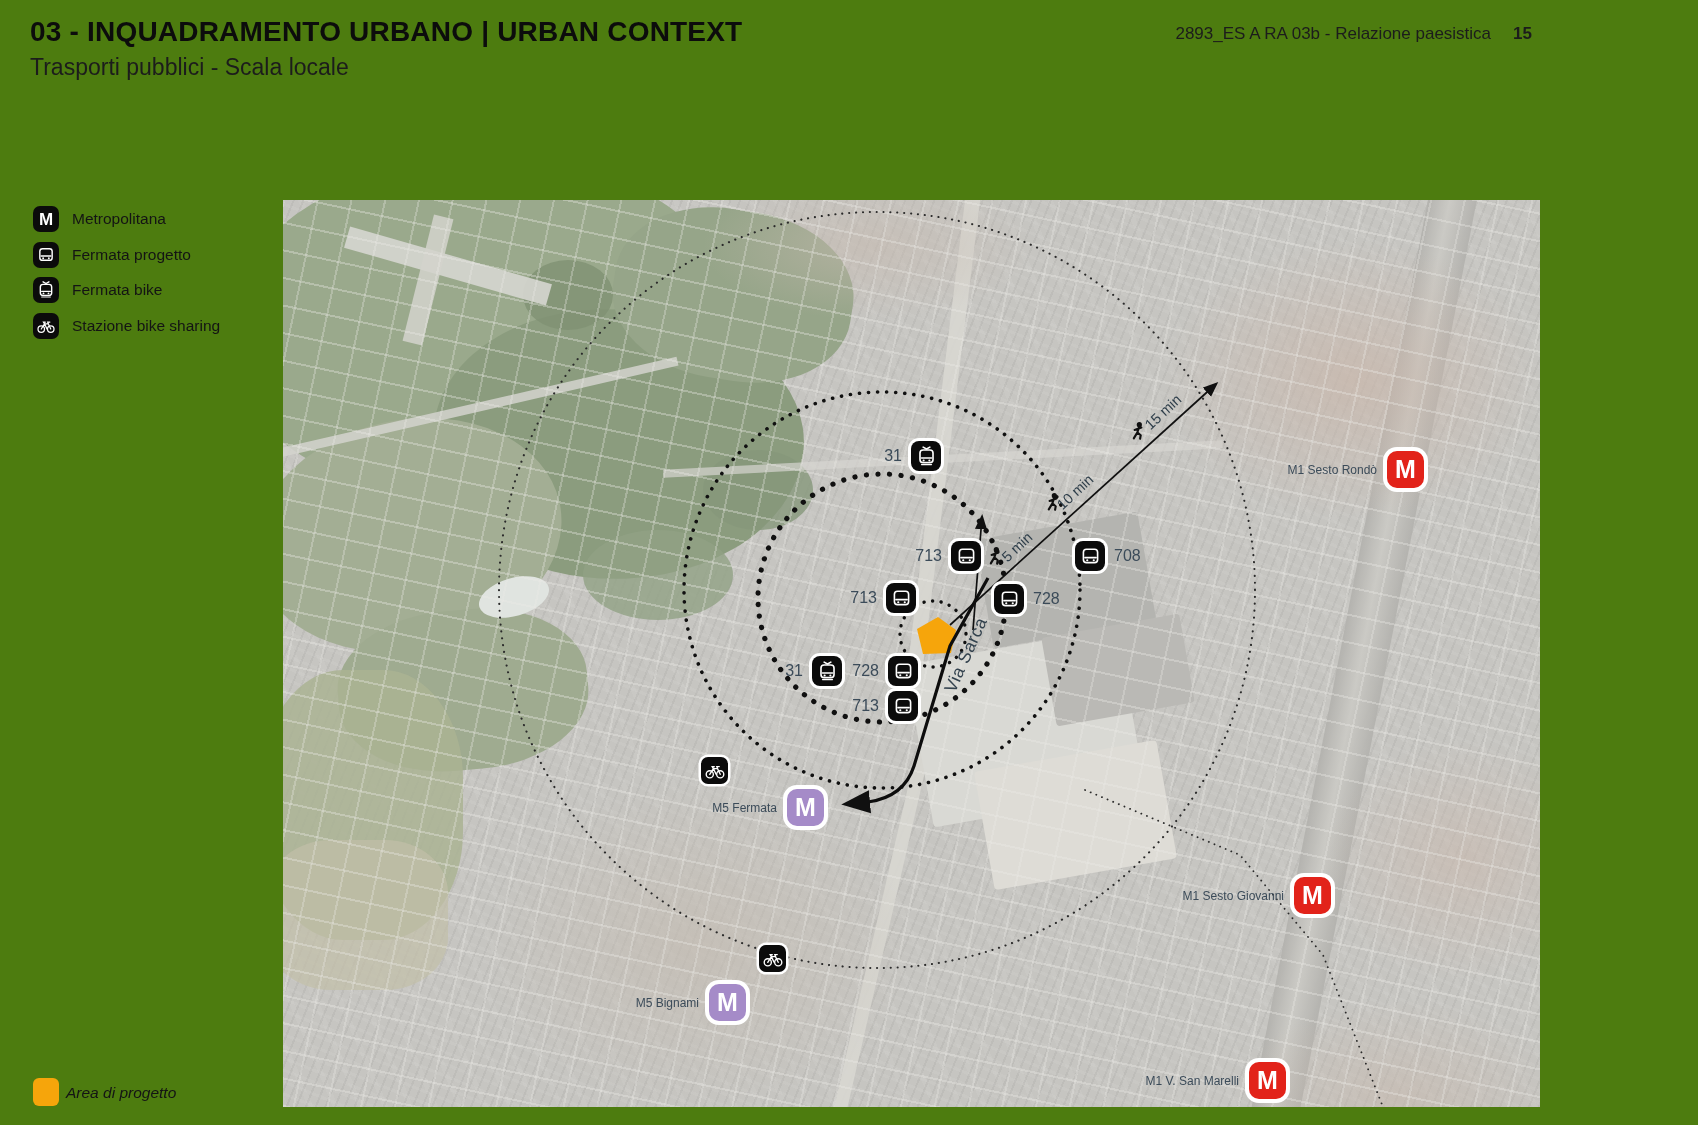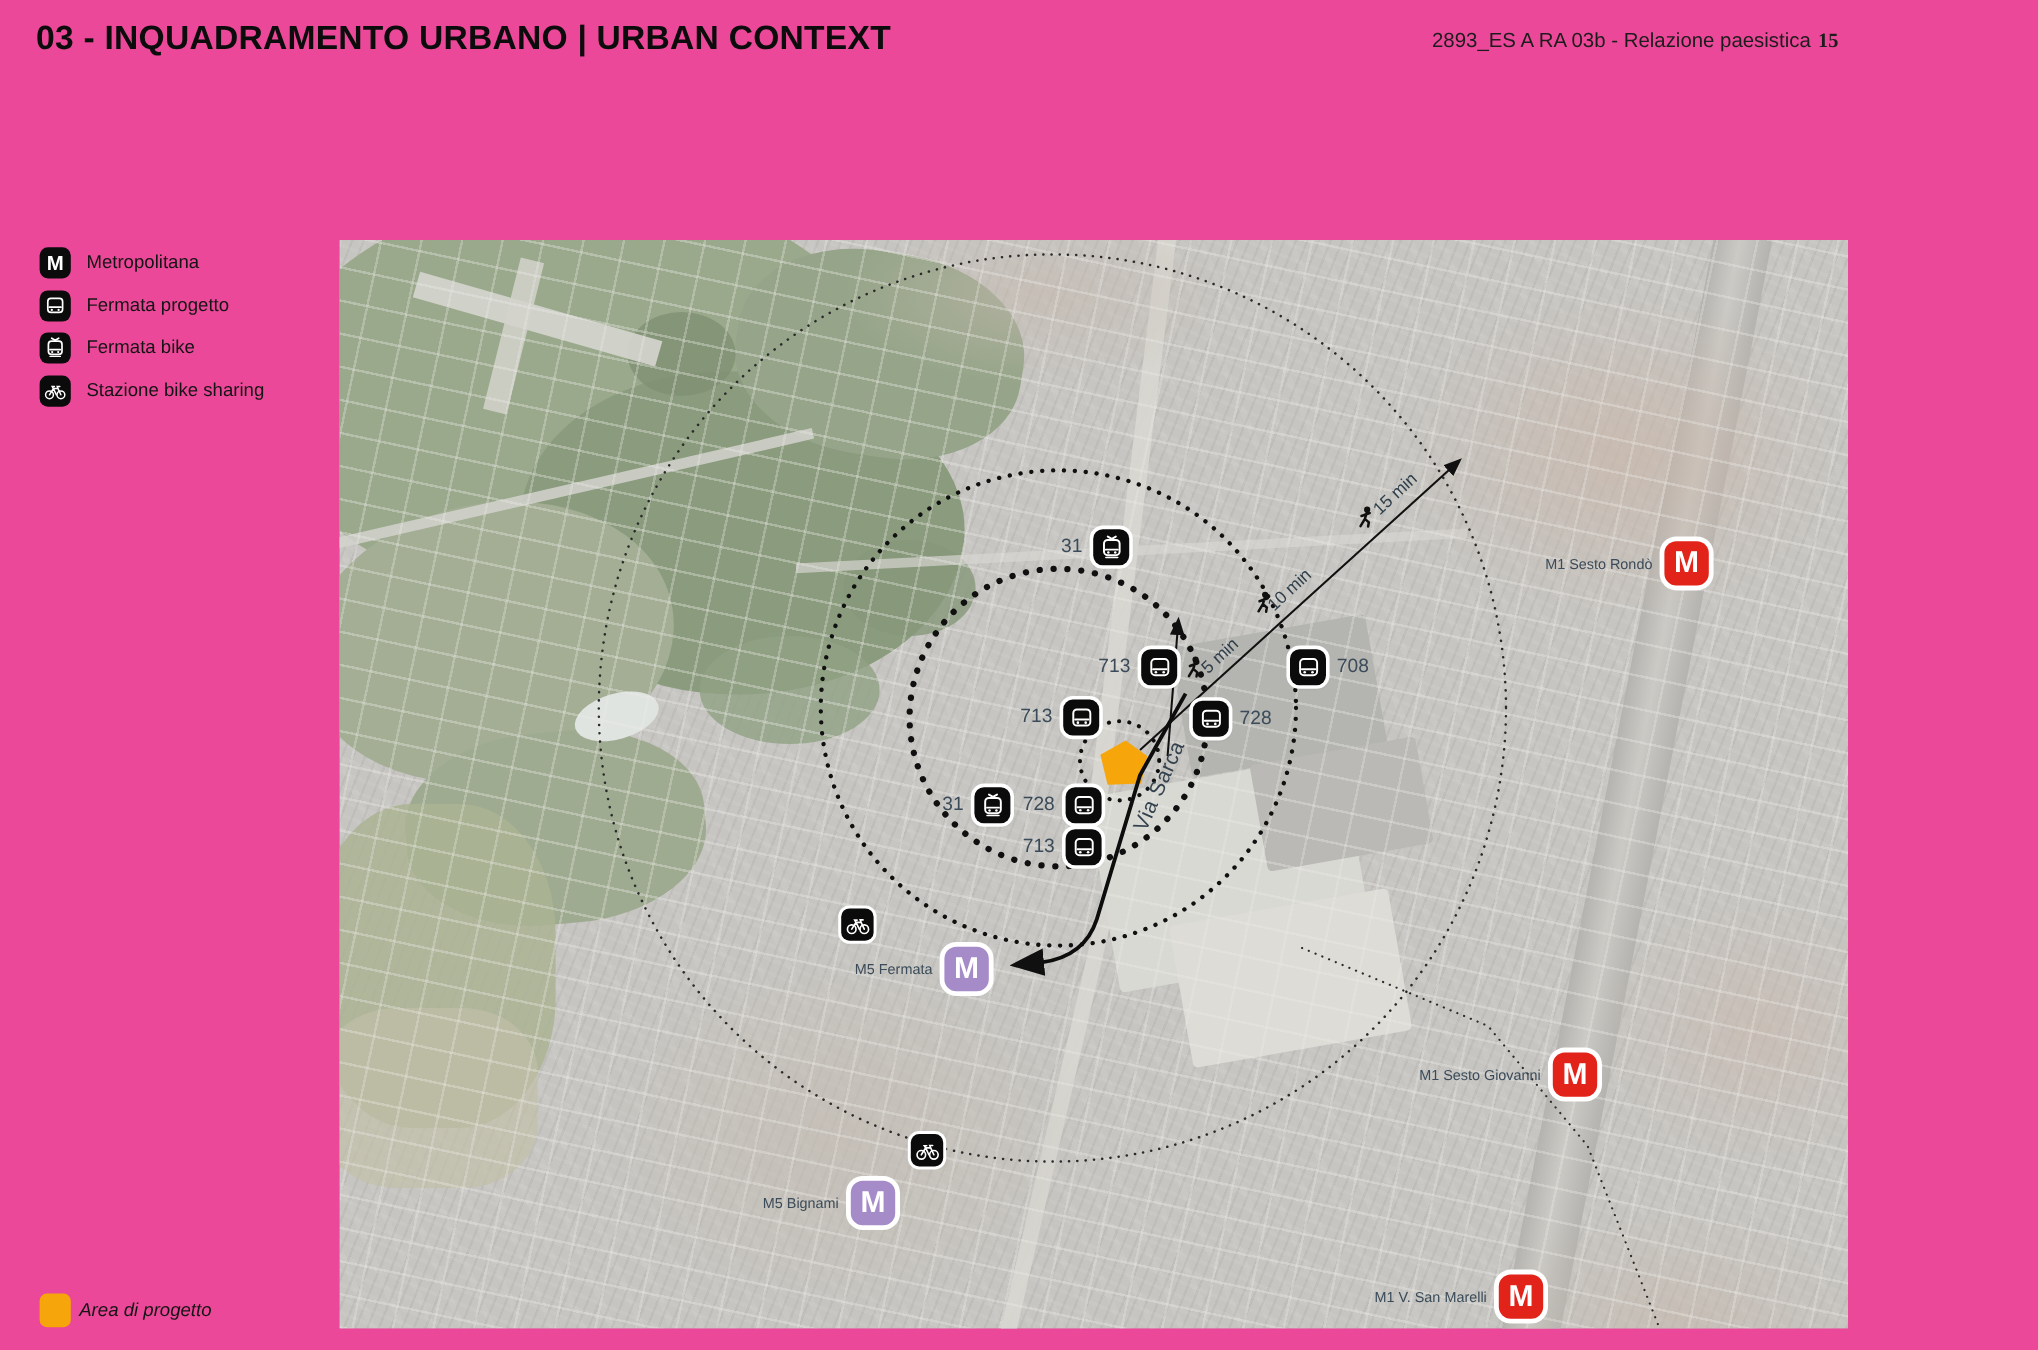--- a/index.html
+++ b/index.html
@@ -1,23 +1,23 @@
 <!DOCTYPE html>
 <html><head>
 <meta charset="utf-8">
 <style>
   html,body{margin:0;padding:0;background:#ffffff;}
-  .page{position:relative;width:1698px;height:1125px;background:#ec4899;overflow:hidden;
+  .page{position:relative;width:1698px;height:1125px;background:#4d7c0f;overflow:hidden;
         font-family:"Liberation Sans",sans-serif;color:#111;}
 
   
   .title{position:absolute;left:30px;top:16px;font-size:28px;font-weight:700;letter-spacing:.2px;color:#0c0c0c;}
   .subtitle{position:absolute;left:30px;top:54px;font-size:23px;font-weight:400;color:#1c1c1c;}
   .docref{position:absolute;right:166px;top:24px;font-size:17px;color:#1c1c1c;white-space:nowrap;}
-  .docref b{margin-left:6px;font-family:Liberation Serif, serif;}
+  .docref b{margin-left:22px;}
 
   
   .legend-item{position:absolute;left:33px;display:flex;align-items:center;gap:13px;}
   .ticon{width:26px;height:26px;border-radius:7px;background:#0b0b0b;display:flex;align-items:center;justify-content:center;flex:0 0 auto;}
   .ticon svg{width:20px;height:20px;display:block;}
   .ticon .mletter{color:#fff;font-weight:700;font-size:17px;line-height:1;}
   .legend-label{font-size:15.5px;color:#141414;}
   .area-swatch{position:absolute;left:33px;top:1078px;width:26px;height:28px;border-radius:6px;background:#F6A50B;}
   .area-label{position:absolute;left:66px;top:1084px;font-size:15.5px;color:#141414;font-style:italic;}
 
@@ -88,20 +88,21 @@
     </g>
     <marker id="ah" viewBox="0 0 10 8" refX="8" refY="4" markerWidth="9" markerHeight="8" orient="auto-start-reverse">
       <path d="M0,0 L10,4 L0,8 z" fill="#101010"></path>
     </marker>
   </defs>
 </svg>
 
 <div class="page">
 
   <div class="title">03 - INQUADRAMENTO URBANO | URBAN CONTEXT</div>
+  <div class="subtitle">Trasporti pubblici - Scala locale</div>
   <div class="docref">
     <span>2893_ES A RA 03b - Relazione paesistica</span><b>15</b>
   </div>
 
   <div>
     <div class="legend-item" style="top:206px">
       <span class="ticon">
           <span class="mletter">M</span>
         </span>
       <span class="legend-label">Metropolitana</span>

